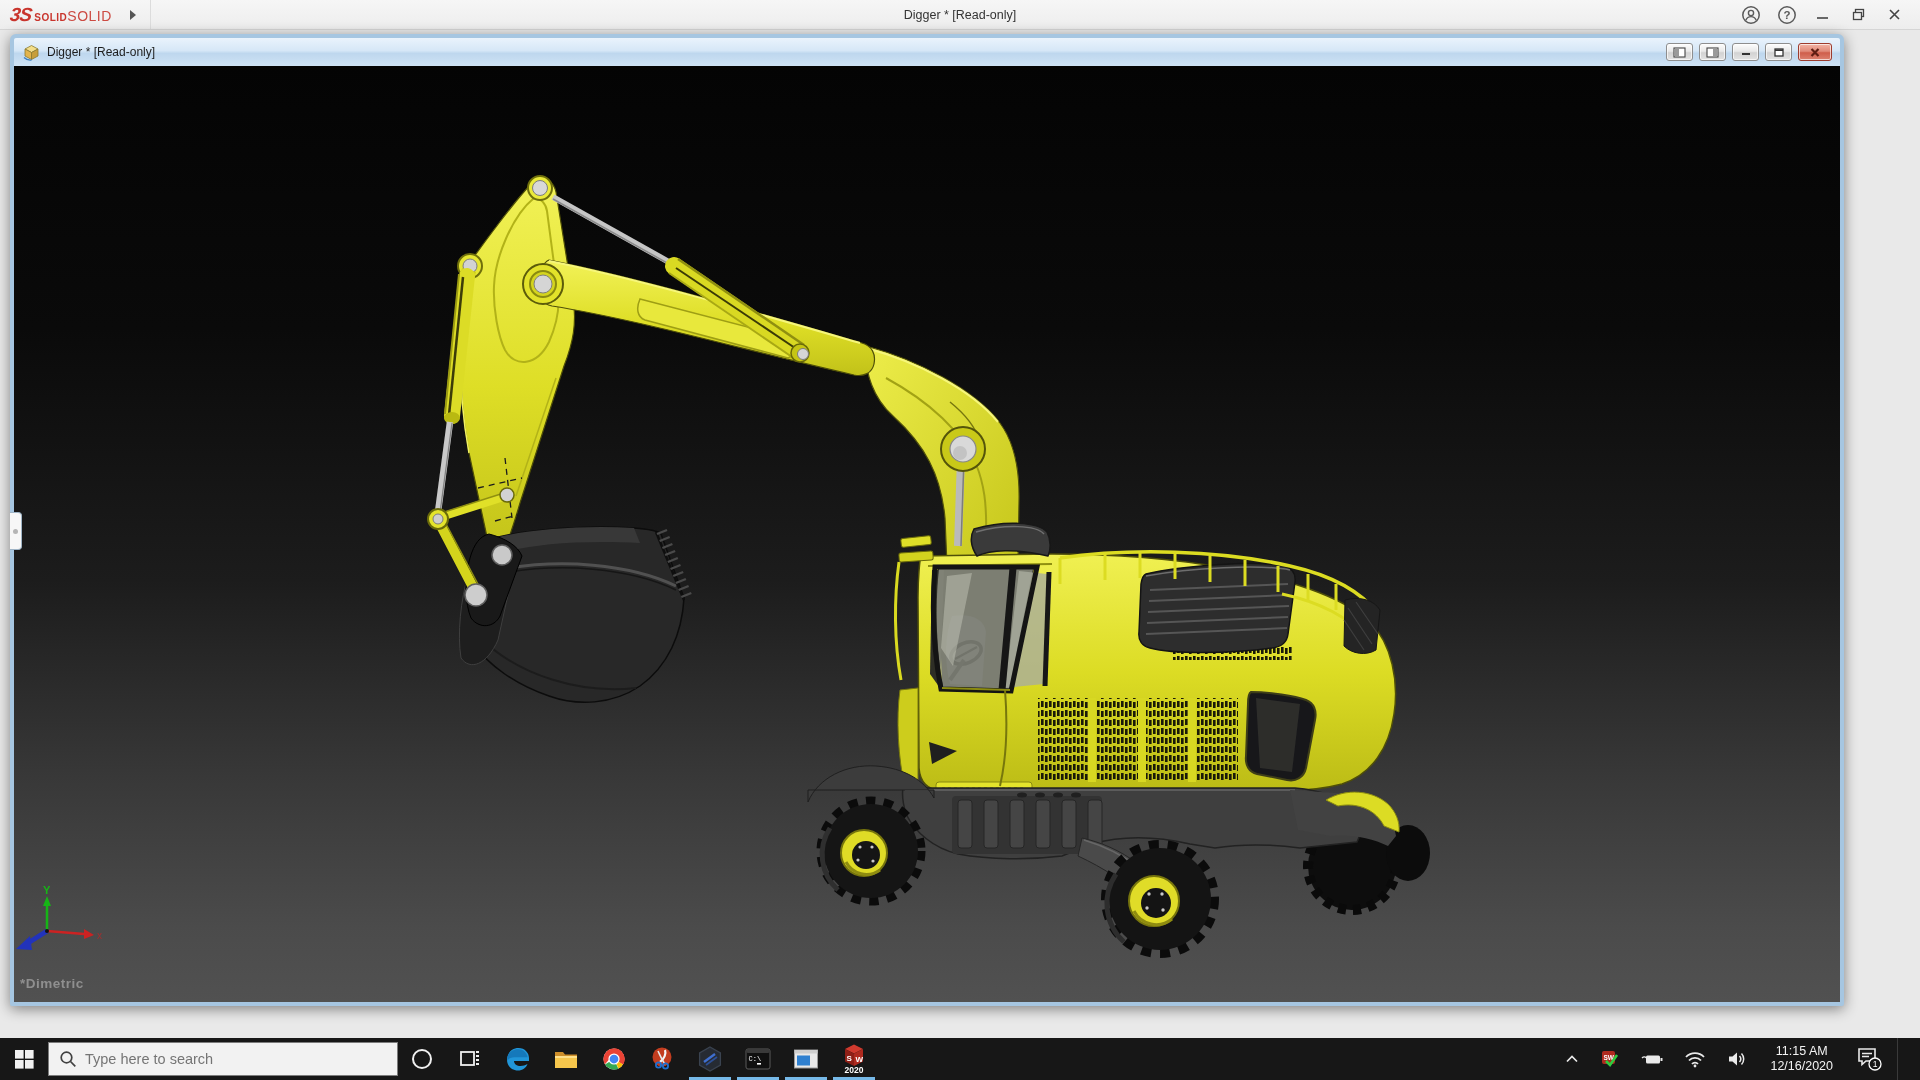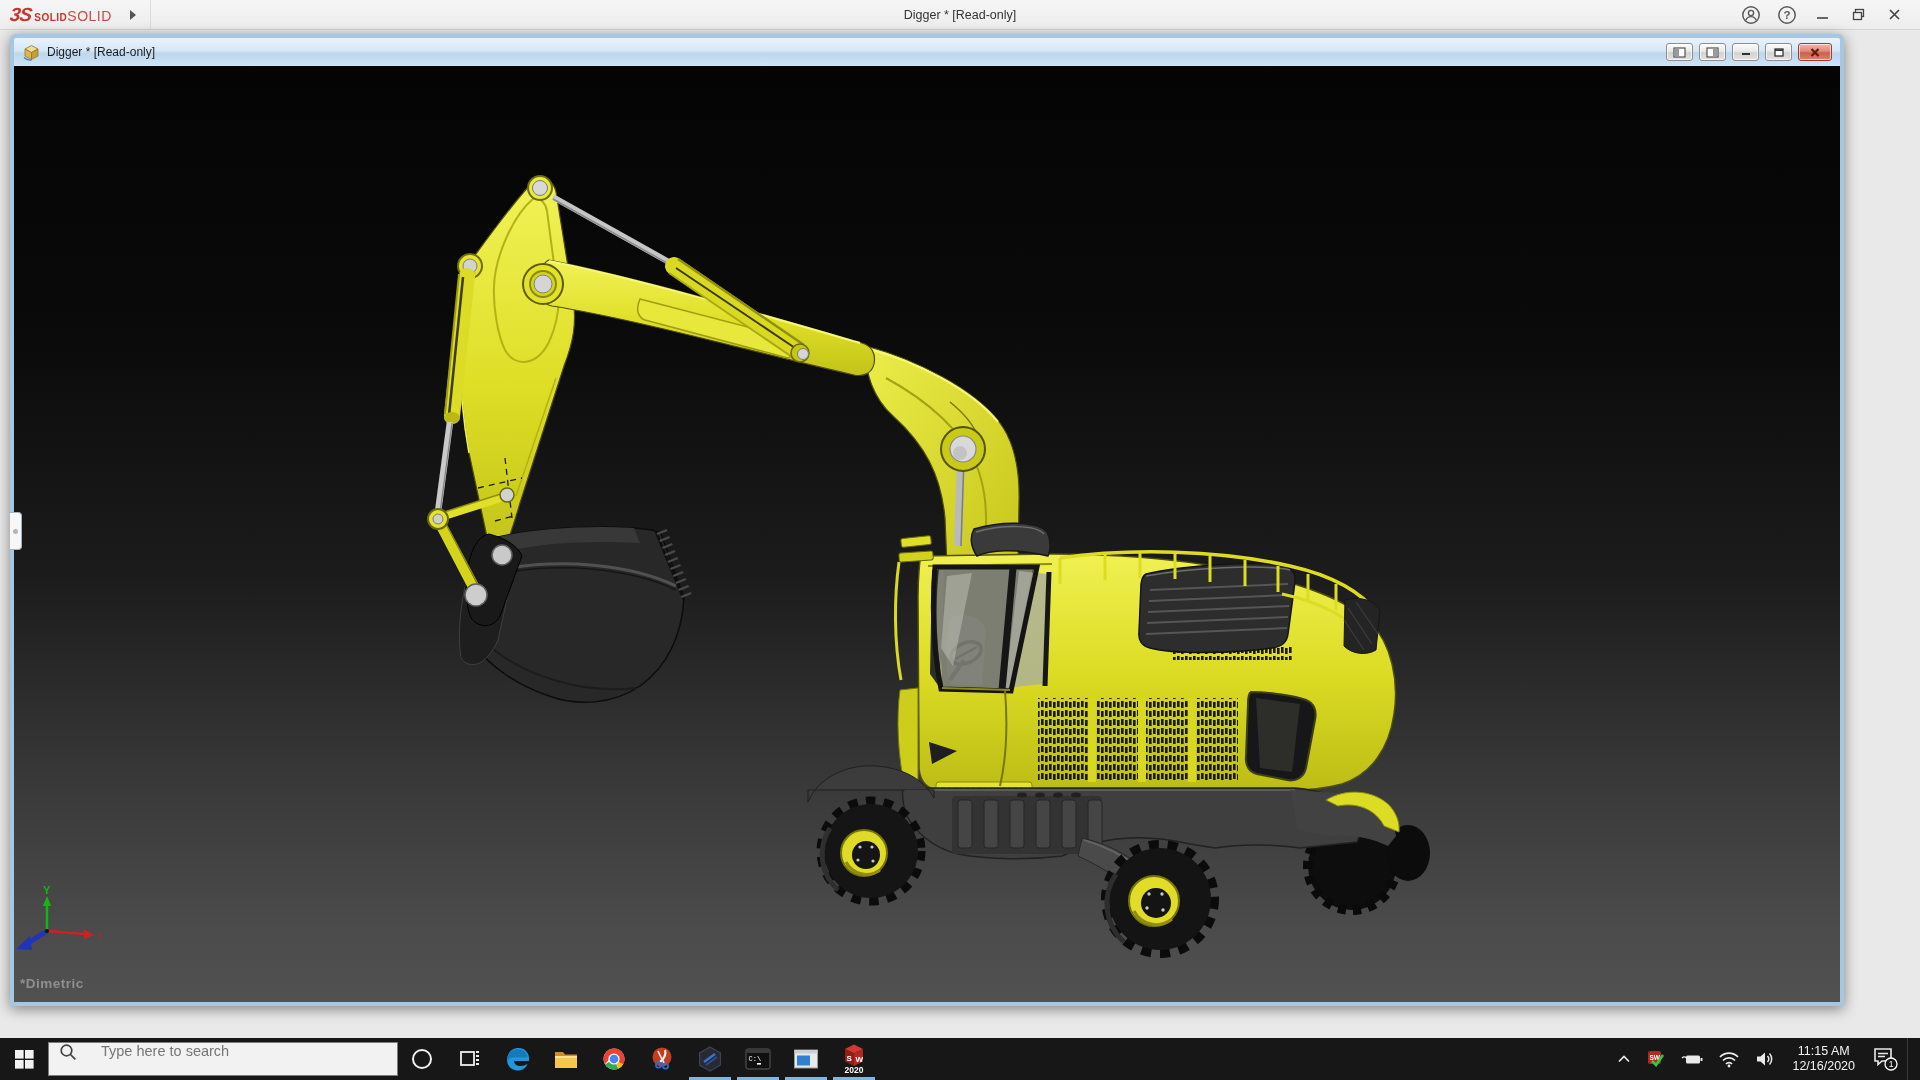--- a/index.html
+++ b/index.html
@@ -42,26 +42,26 @@
   .viewport > svg { display:block; }
   .splitter-tab { position:absolute; left:-4px; top:474px; width:12px; height:38px;
     background:#f7f7f7; border:1px solid #9fb4c6; border-left:none; border-radius:0 4px 4px 0; cursor:pointer; }
   .splitter-tab .dot { position:absolute; left:3px; top:16px; width:5px; height:5px; border-radius:50%; background:#b5b5b5; }
 
   
   .taskbar { position:absolute; left:0; bottom:0; width:1920px; height:42px; background:#171717;
     display:flex; align-items:center; }
   .tb-start { width:48px; height:42px; display:flex; align-items:center; justify-content:center; cursor:pointer; }
   .tb-search { width:350px; height:34px; background:#f2f2f2; border:1px solid #7c7c7c;
-    display:flex; align-items:flex-start; gap:24px; padding:0 10px; cursor:text; }
+    display:flex; align-items:center; gap:8px; padding:0 10px; cursor:text; }
   .tb-search input { border:none; outline:none; background:transparent; font-size:14.5px; color:#3c3c3c; width:280px; font-family:"Liberation Sans",sans-serif; }
   .tb-app { position:relative; width:48px; height:42px; display:flex; align-items:center; justify-content:center; cursor:pointer; }
   .tb-app.running::after { content:""; position:absolute; left:3px; right:3px; bottom:0; height:3px; background:#76b9e8; }
   .tb-spacer { flex:1; }
-  .tray { display:flex; align-items:center; gap:2px; padding-right:6px; }
+  .tray { display:flex; align-items:center; gap:8px; padding-right:16px; }
   .tray-item { height:42px; display:flex; align-items:center; justify-content:center; padding:0 6px; cursor:pointer; }
   .tray-clock { text-align:center; color:#f2f2f2; font-size:12.5px; line-height:15px; padding:0 8px; cursor:default; }
   .show-desktop { width:7px; height:42px; border-left:1px solid #3a3a3a; cursor:pointer; }
 </style>
 </head>
 <body>
 
 <div class="screen">
 
   <div class="app-titlebar">

